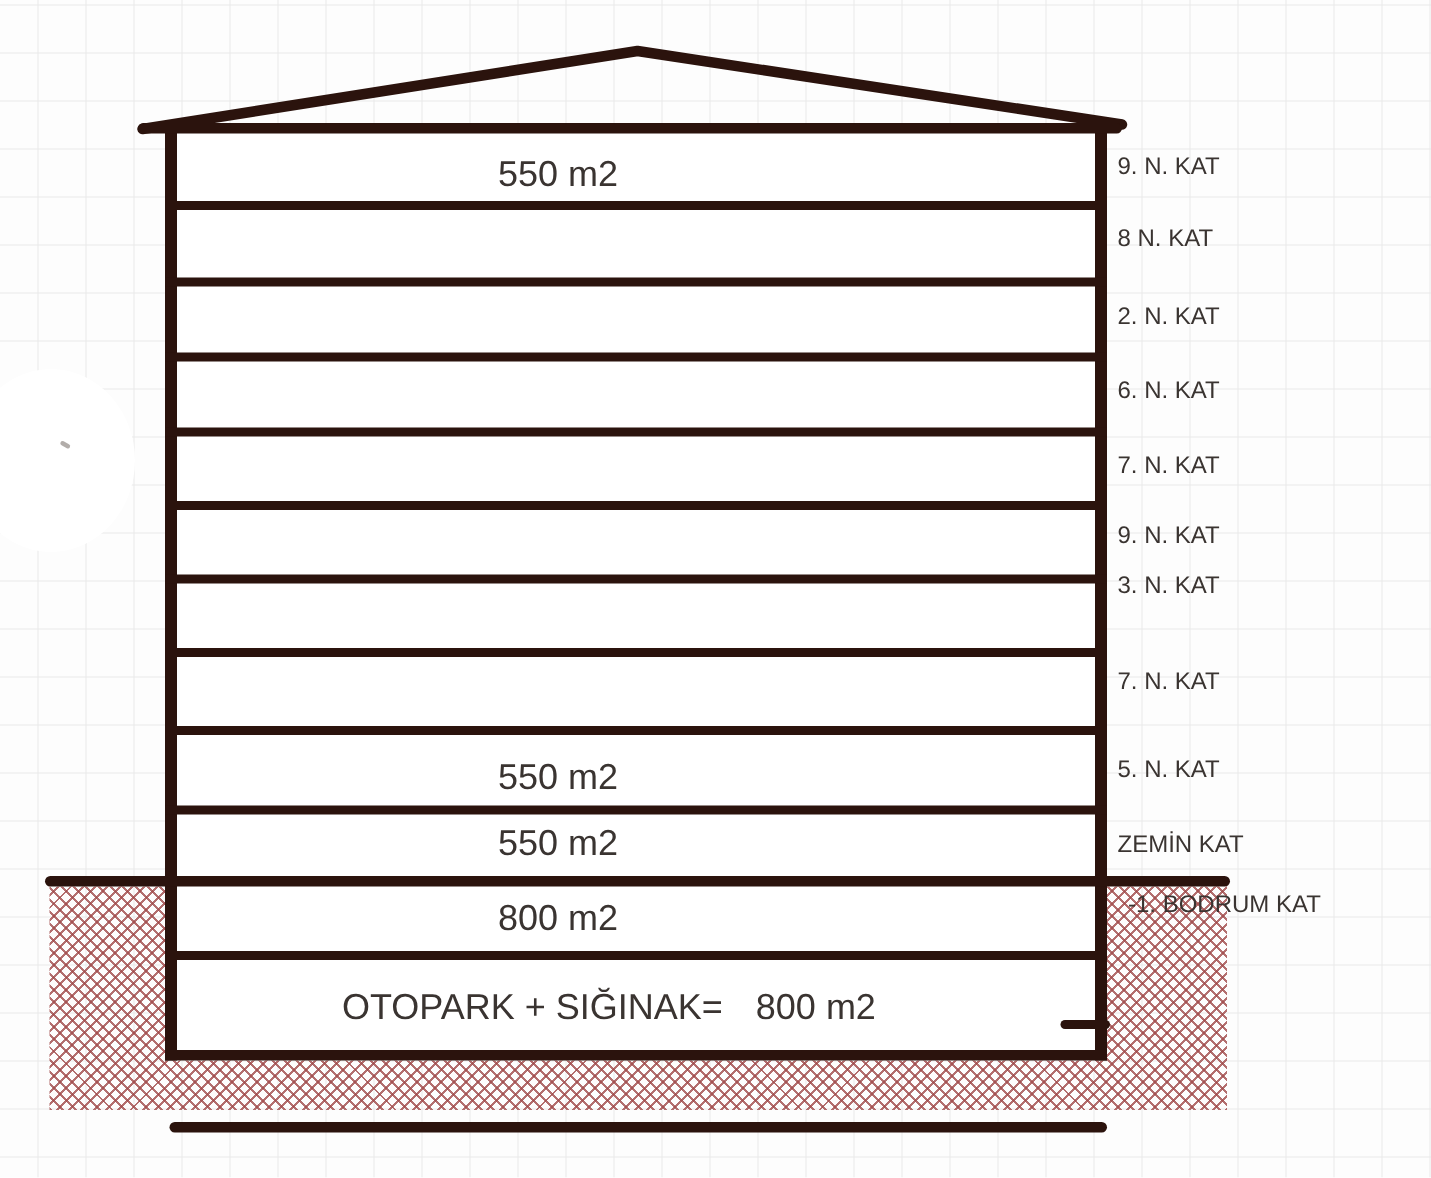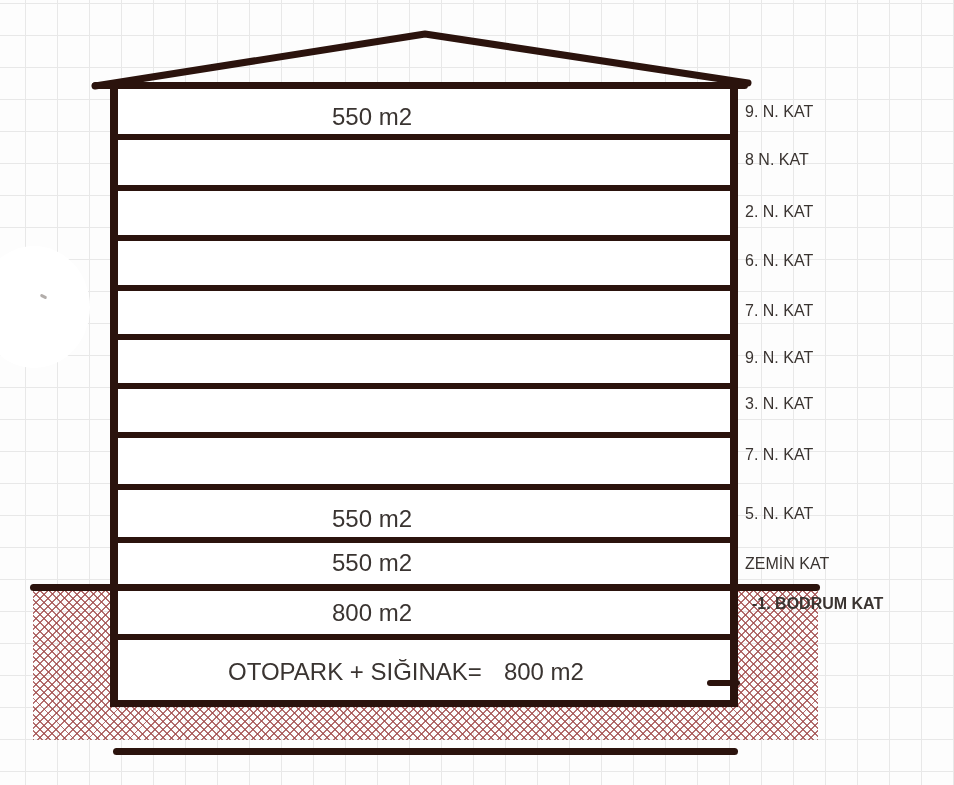--- a/index.html
+++ b/index.html
@@ -92,21 +92,21 @@
     border-radius: 4px;
   }
   .flabel {
     position: absolute;
     left: 745px;
     height: 28px; line-height: 28px;
     font-size: 16px;
     color: #3a3431;
     white-space: nowrap;
   }
-  .flabel.indent { left: 752px; font-weight: bold; }
+  .flabel.indent { left: 752px; }
   .alabel {
     position: absolute;
     left: 372px;
     transform: translateX(-50%);
     height: 28px; line-height: 28px;
     font-size: 24px;
     color: #3a3431;
     white-space: nowrap;
   }
   .alabel.otopark {
@@ -148,21 +148,21 @@
   <div class="ground-line"></div>
   <div class="tick"></div>
   <div class="baseline"></div>
 
   <div class="flabel" style="top:98px">9. N. KAT</div>
   <div class="flabel" style="top:146px">8 N. KAT</div>
   <div class="flabel" style="top:198px">2. N. KAT</div>
   <div class="flabel" style="top:247px">6. N. KAT</div>
   <div class="flabel" style="top:297px">7. N. KAT</div>
   <div class="flabel" style="top:344px">9. N. KAT</div>
-  <div class="flabel" style="top:390px">3. N. KAT</div>
+  <div class="flabel" style="top:377px">3. N. KAT</div>
   <div class="flabel" style="top:441px">7. N. KAT</div>
   <div class="flabel" style="top:500px">5. N. KAT</div>
   <div class="flabel" style="top:550px">ZEMİN KAT</div>
   <div class="flabel indent" style="top:590px">-1. BODRUM KAT</div>
 
   <div class="alabel" style="top:103px">550 m2</div>
   <div class="alabel" style="top:505px">550 m2</div>
   <div class="alabel" style="top:549px">550 m2</div>
   <div class="alabel" style="top:599px">800 m2</div>
   <div class="alabel otopark" style="top:658px">

